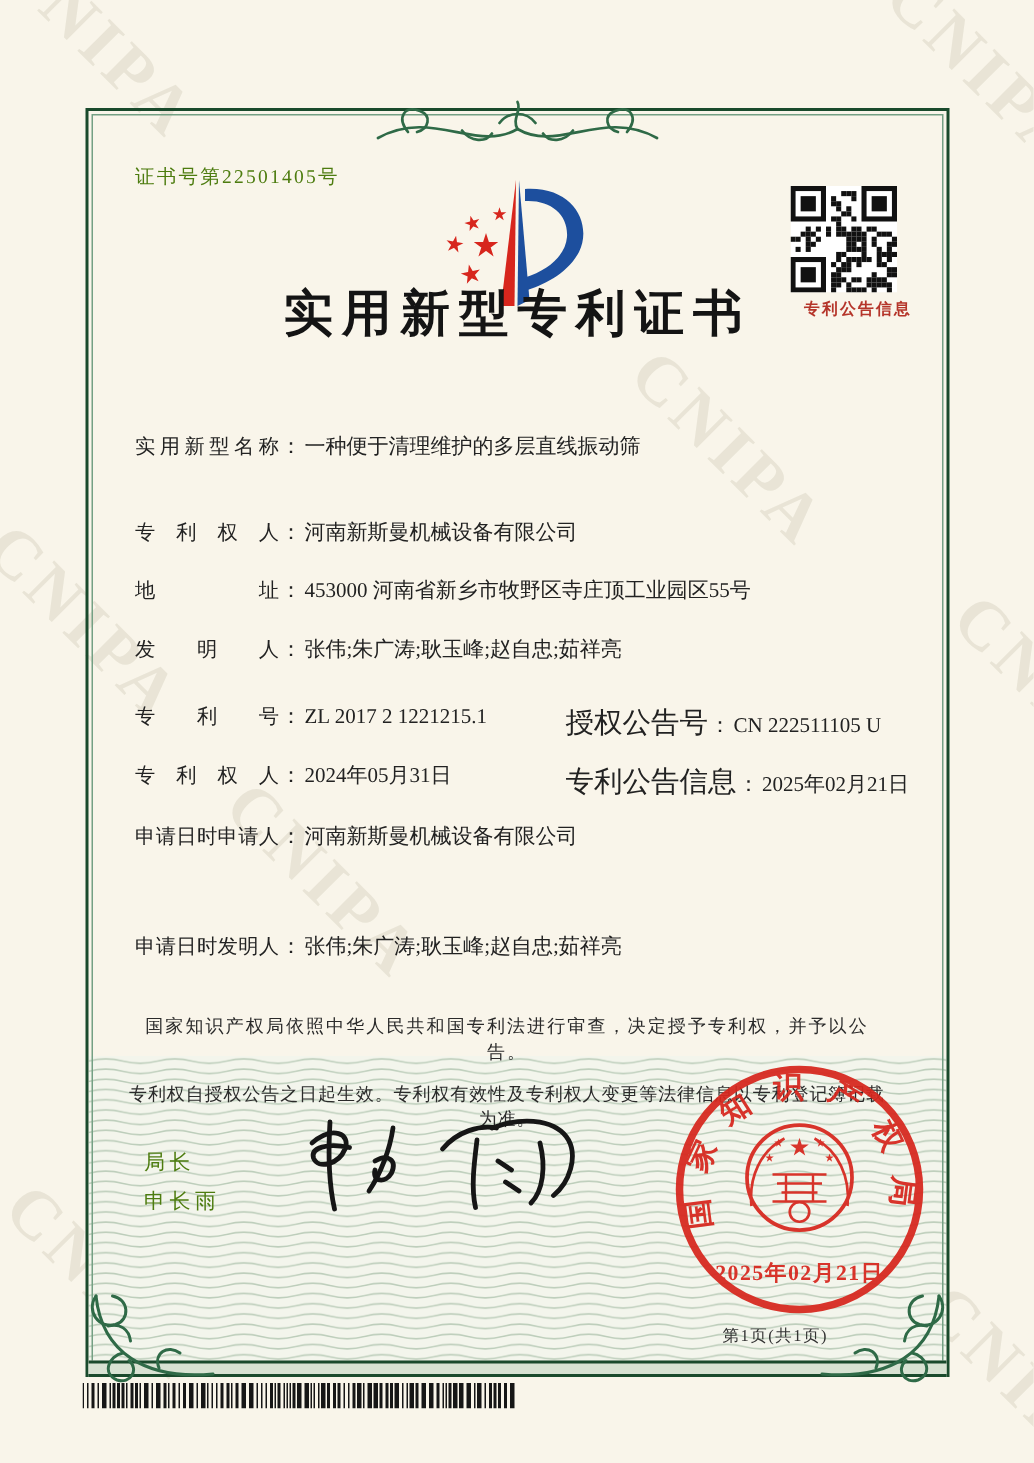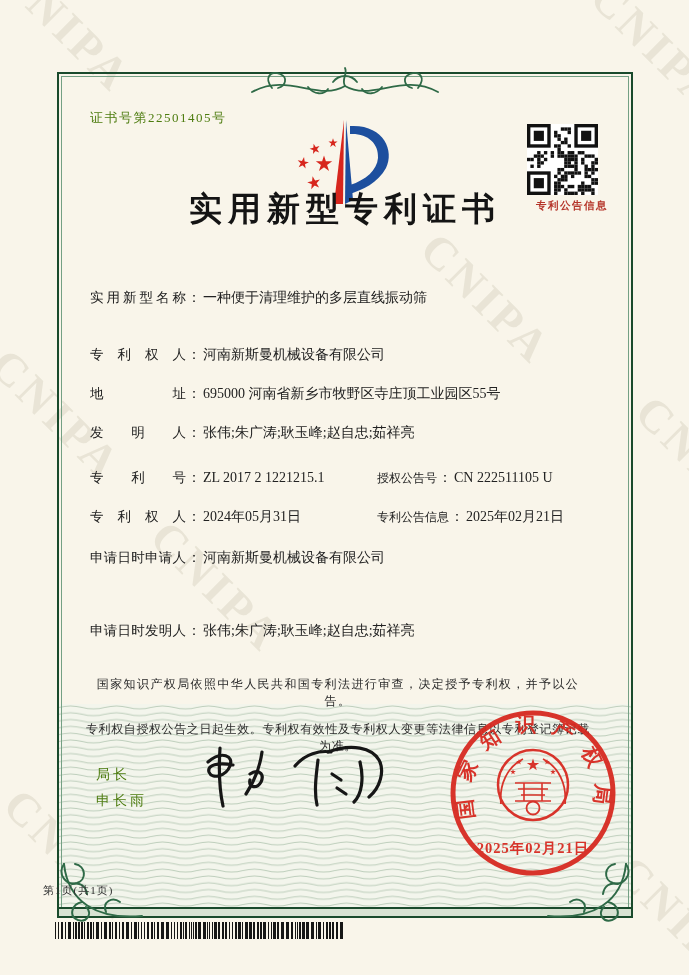--- a/index.html
+++ b/index.html
@@ -50,37 +50,37 @@
   }
   .content{position:absolute;inset:0;z-index:4;}
   .row{position:absolute;left:90px;width:520px;font-size:14px;white-space:nowrap;}
   .lbl{
     display:inline-block;width:96px;font-size:13.5px;
     text-align:justify;text-align-last:justify;vertical-align:baseline;color:#222;
   }
   .colon{display:inline-block;margin:0 2px 0 1px;color:#222;}
   .val{color:#222;}
   .col2{position:absolute;left:287px;top:0;white-space:nowrap;}
-  .col2 .lbl2{font-size:12px;color:#222;}
+  .col2 .lbl2{font-size:19px;color:#222;}
   .para{
     position:absolute;left:85px;top:676px;width:506px;z-index:4;
     font-size:12px;color:#2a2a2a;text-align:center;
   }
   .para .l1{letter-spacing:1.4px;}
   .para .l2{margin-top:11px;letter-spacing:0.6px;}
   .signer{
     position:absolute;left:96px;z-index:5;
     font-family:"Liberation Sans","DejaVu Sans",sans-serif;
     font-size:14px;letter-spacing:3px;color:#4d7c0f;
   }
   .signature{position:absolute;left:200px;top:736px;z-index:5;}
   .seal{position:absolute;left:443px;top:703px;z-index:6;opacity:0.93;}
   .seal text{font-family:"Liberation Serif","DejaVu Serif",serif;}
   .footer{
-    position:absolute;left:43px;top:883px;width:484px;text-align:left;
+    position:absolute;left:68px;top:883px;width:484px;text-align:right;
     font-size:11px;letter-spacing:1px;color:#333;z-index:4;
   }
   .waves{position:absolute;left:59px;top:704px;z-index:2;}
   .barcode{position:absolute;left:55px;top:922px;z-index:4;}
   .ornament{position:absolute;z-index:3;}
 </style>
 </head>
 <body>
 
 <span class="wm" style="left:-15px;top:0px;">CNIPA</span>
@@ -286,21 +286,21 @@
 <div class="title">实用新型专利证书</div>
 
 <div class="content">
   <div class="row" style="top:289px;">
     <span class="lbl">实用新型名称</span><span class="colon">：</span><span class="val">一种便于清理维护的多层直线振动筛</span>
   </div>
   <div class="row" style="top:346px;">
     <span class="lbl">专利权人</span><span class="colon">：</span><span class="val">河南新斯曼机械设备有限公司</span>
   </div>
   <div class="row" style="top:385px;">
-    <span class="lbl">地址</span><span class="colon">：</span><span class="val">695000 河南省新乡市牧野区寺庄顶工业园区55号</span>
+    <span class="lbl">地址</span><span class="colon">：</span><span class="val">453000 河南省新乡市牧野区寺庄顶工业园区55号</span>
   </div>
   <div class="row" style="top:424px;">
     <span class="lbl">发明人</span><span class="colon">：</span><span class="val">张伟;朱广涛;耿玉峰;赵自忠;茹祥亮</span>
   </div>
   <div class="row" style="top:469px;">
     <span class="lbl">专利号</span><span class="colon">：</span><span class="val">ZL 2017 2 1221215.1</span>
     <span class="col2">
       <span class="lbl2">授权公告号</span><span class="colon">：</span><span class="val">CN 222511105 U</span>
     </span>
   </div>

